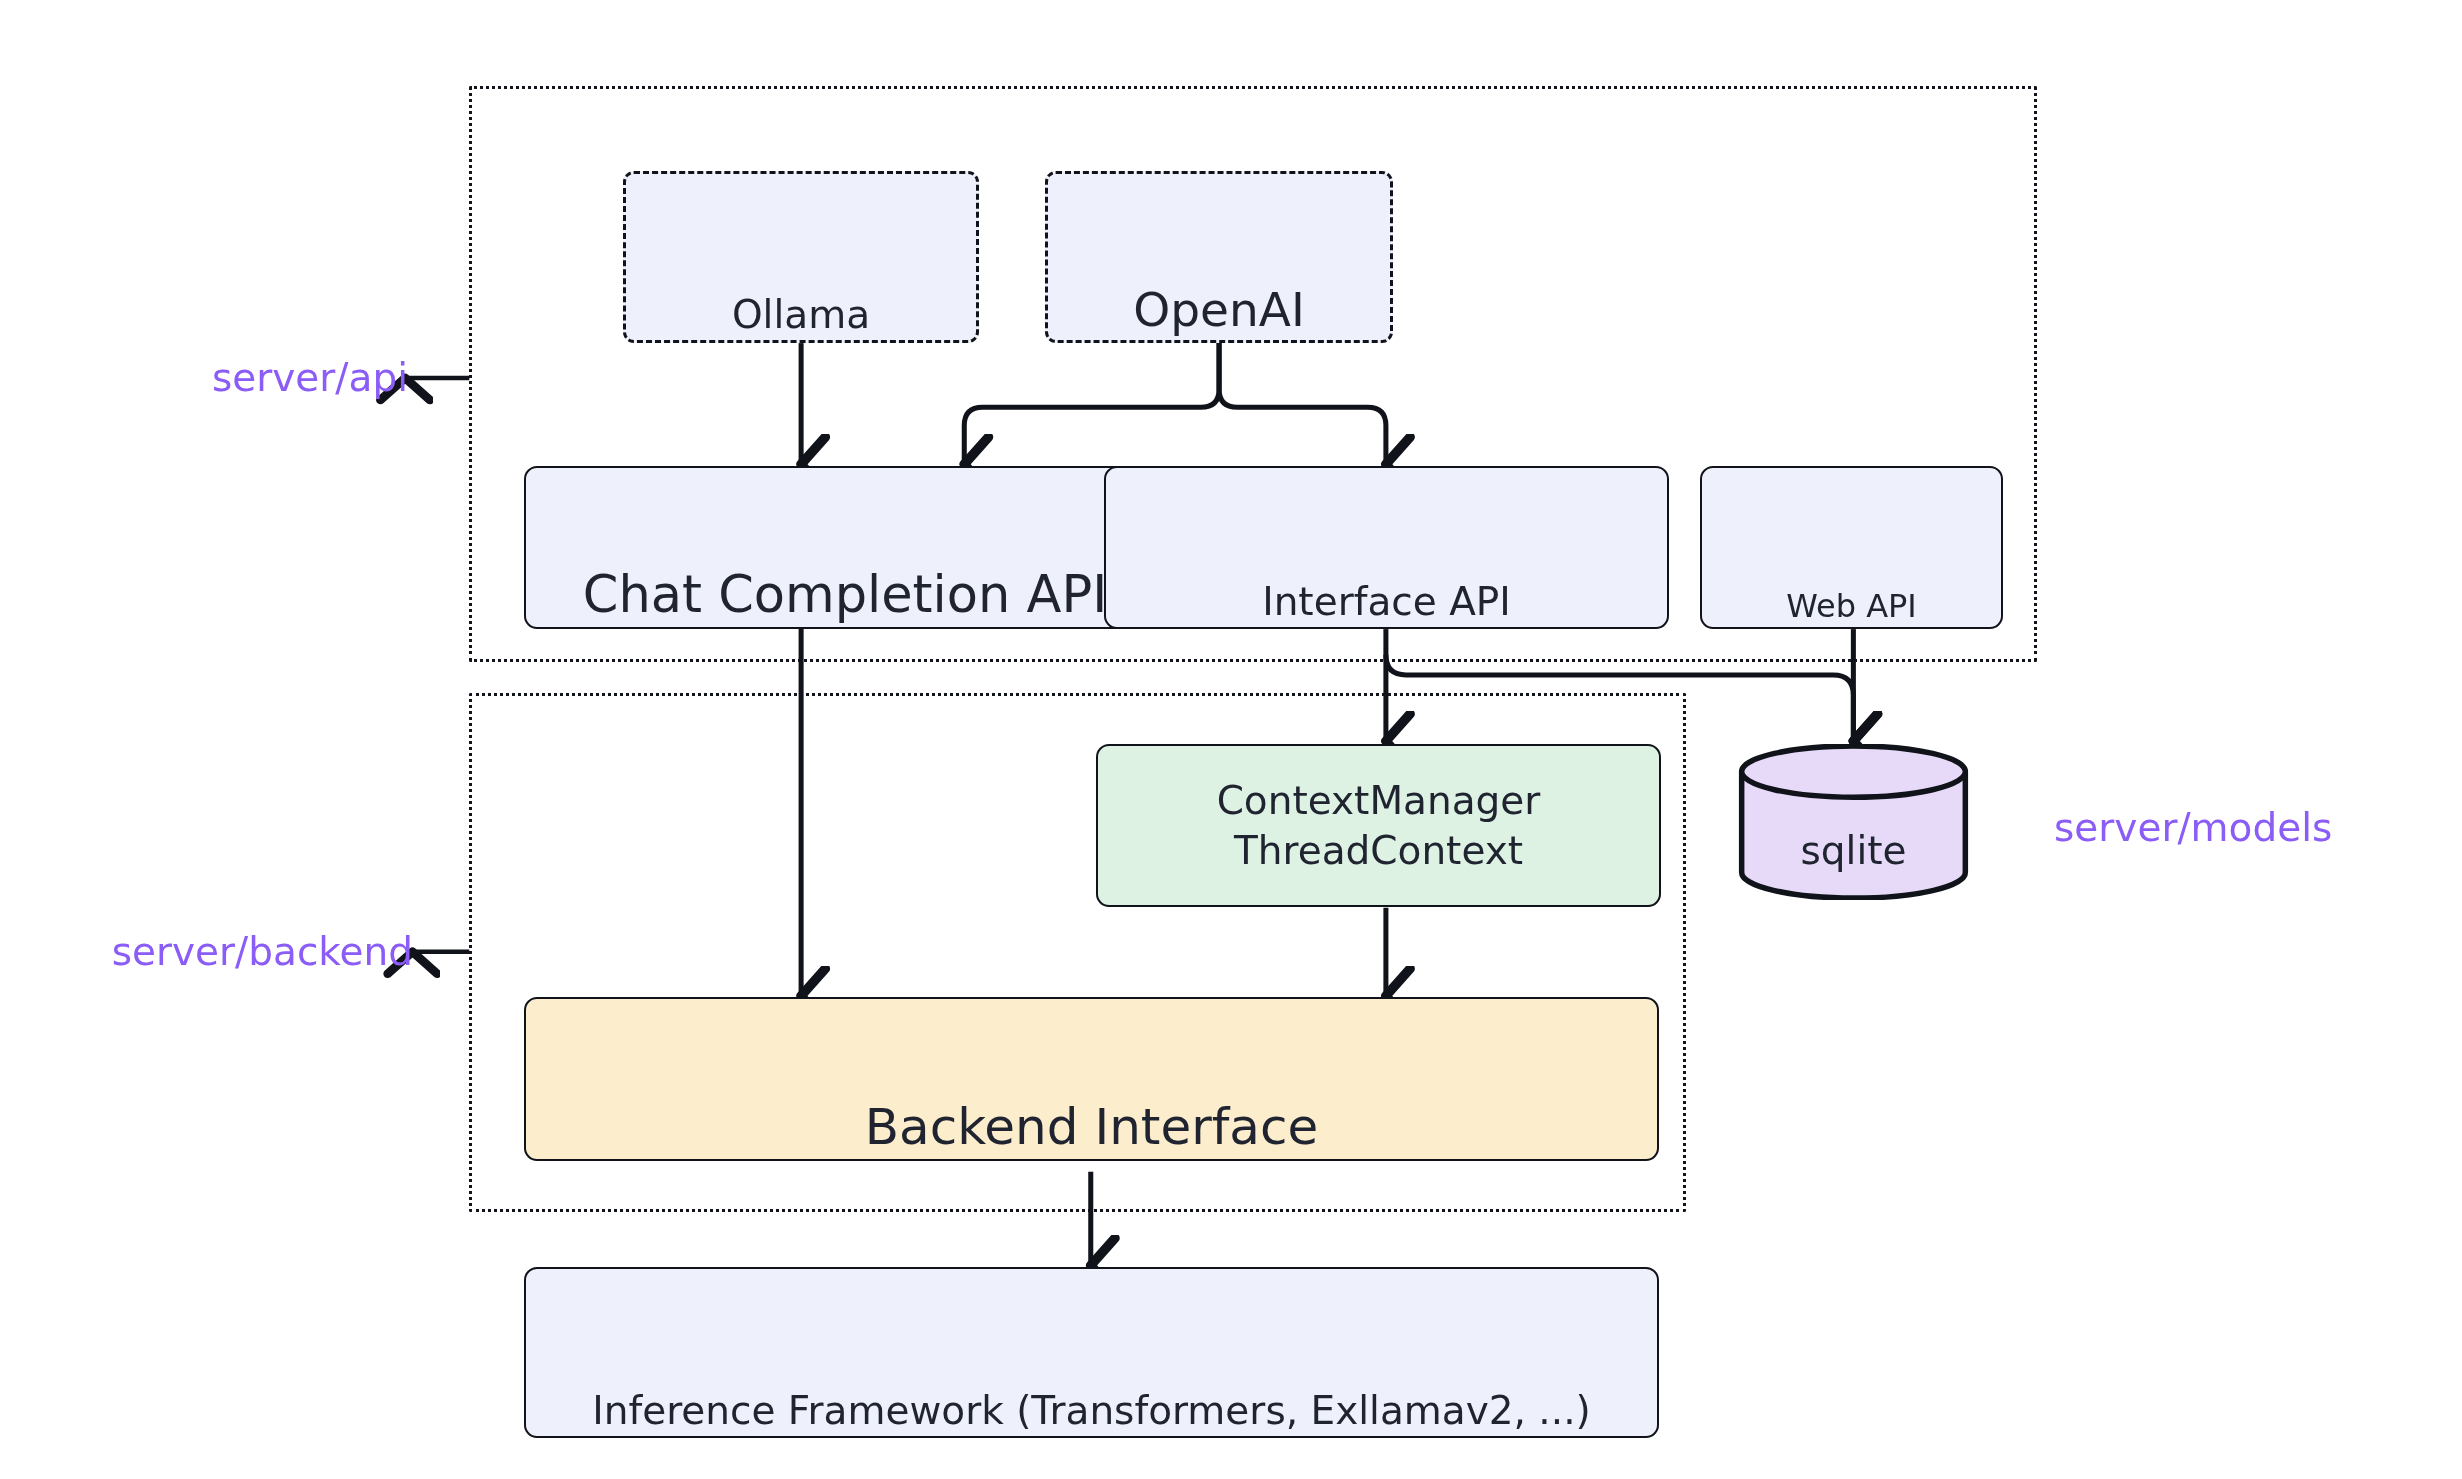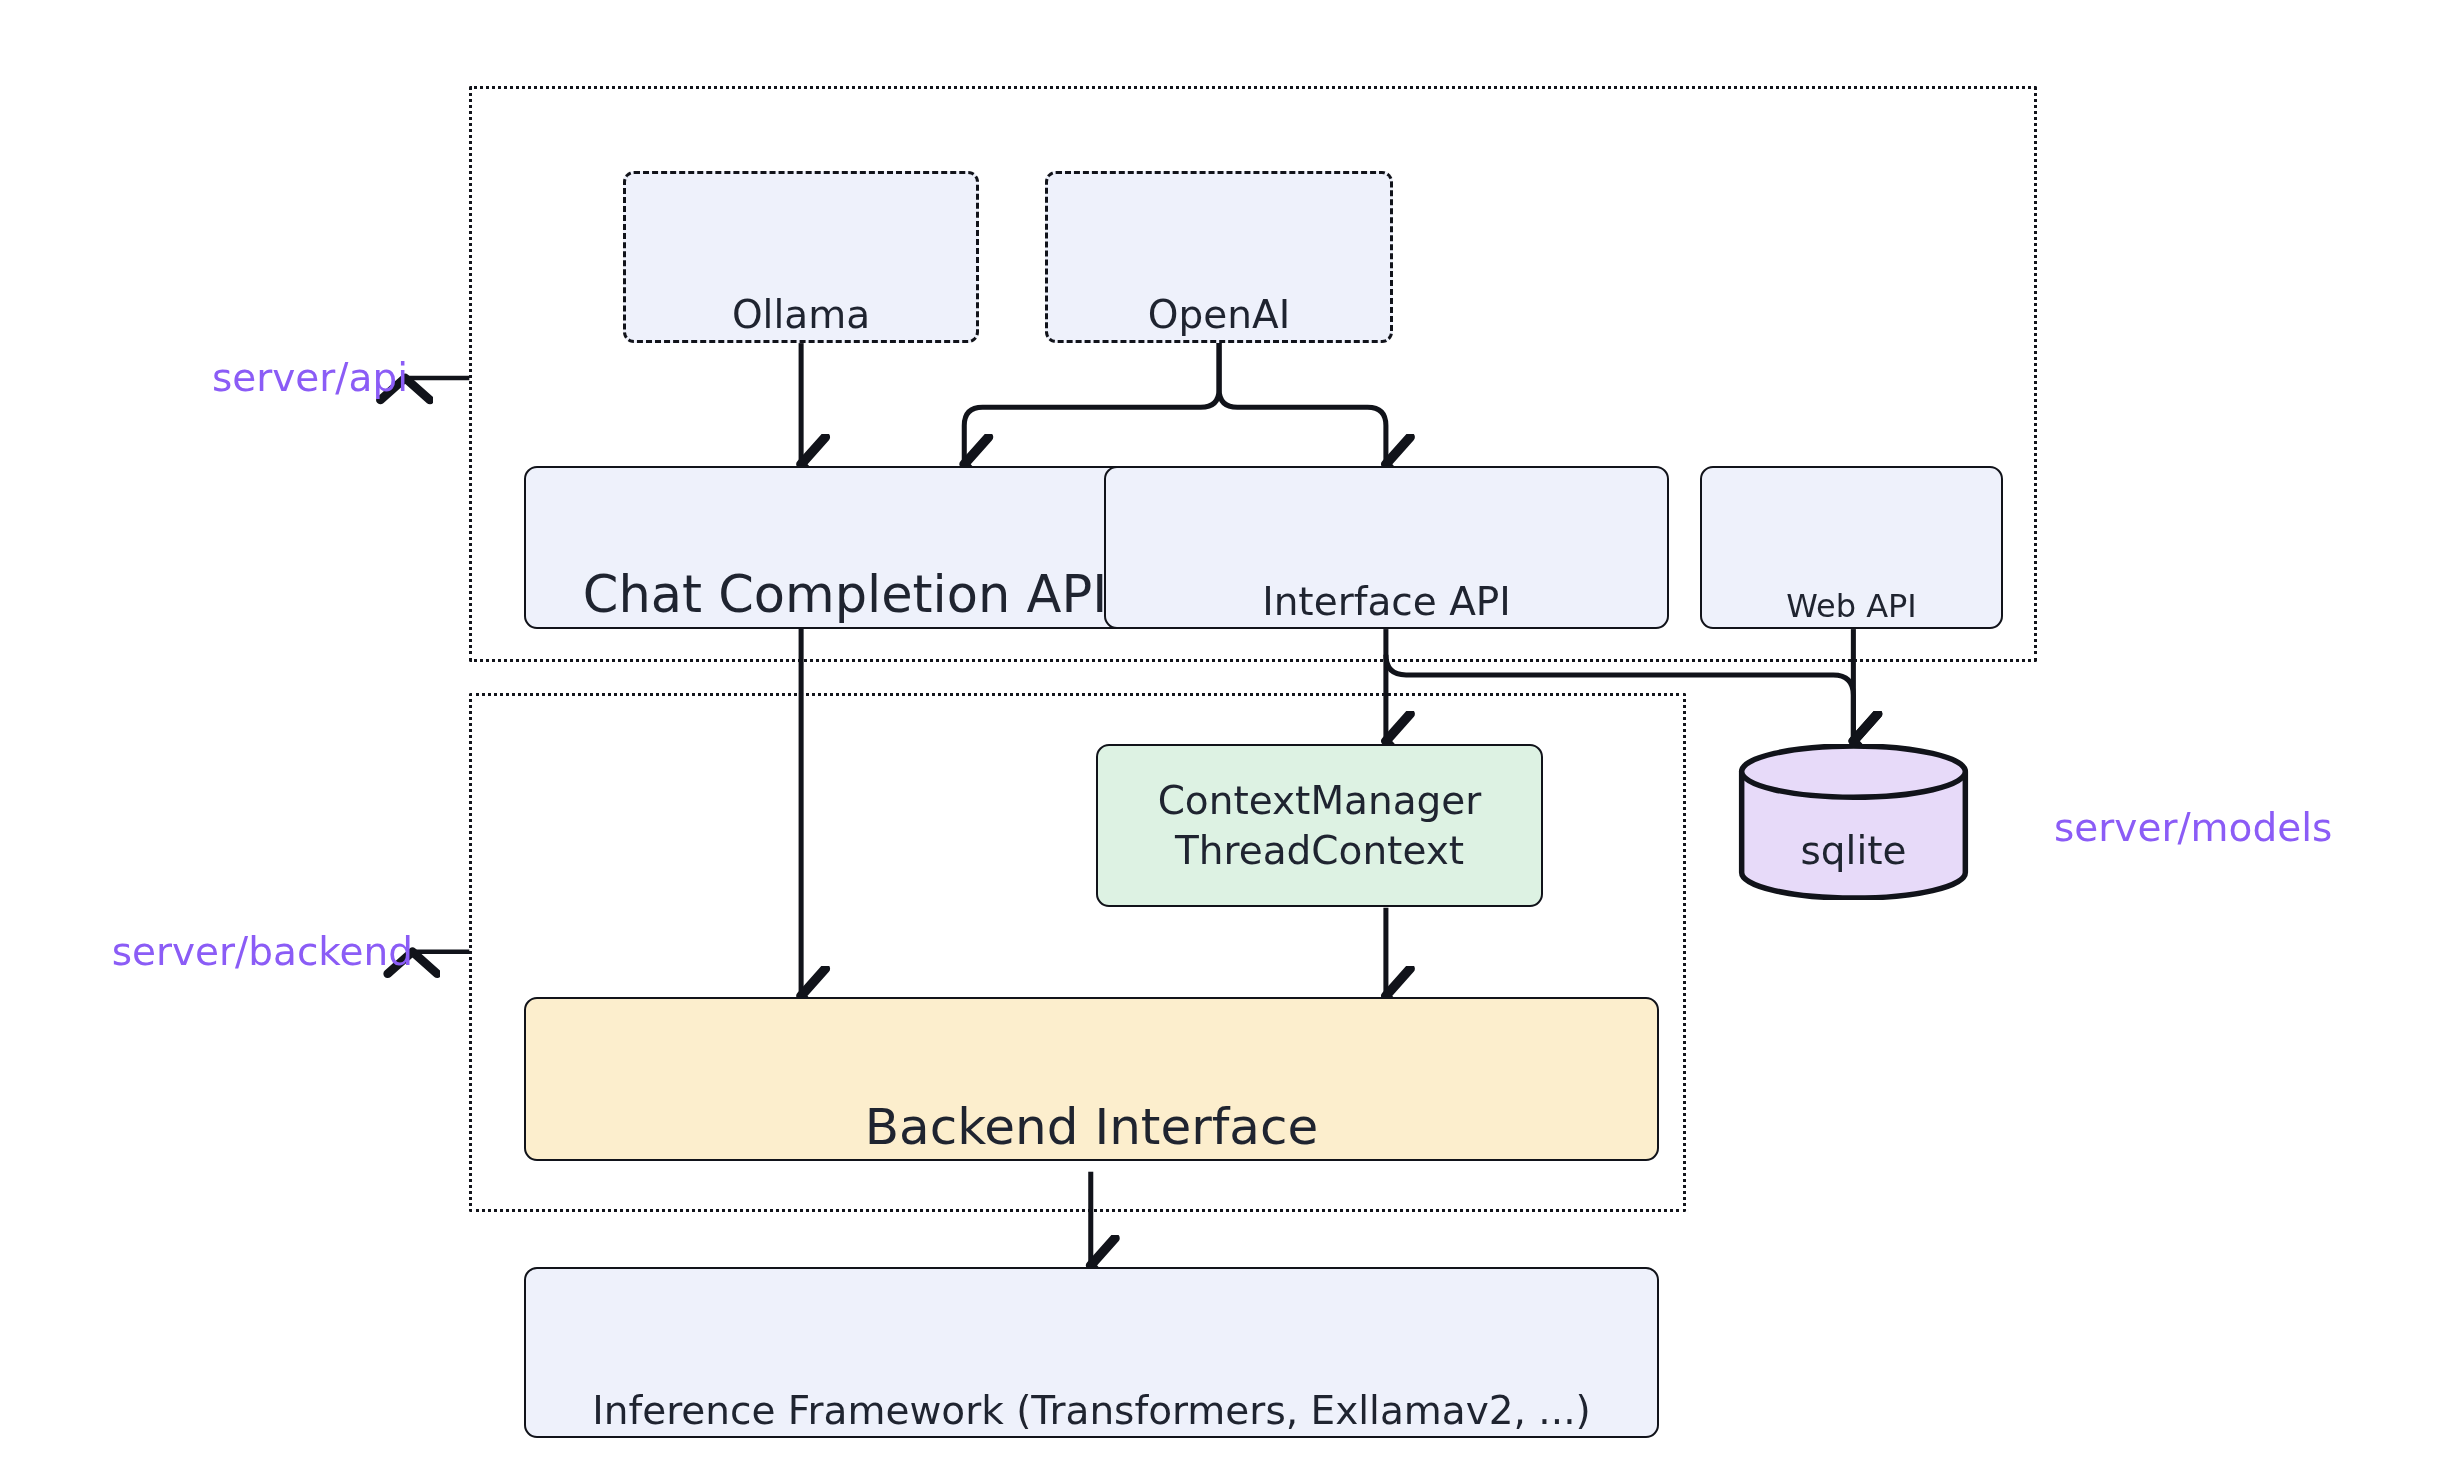--- a/index.html
+++ b/index.html
@@ -125,37 +125,37 @@
   </div>
 
   <div class="side-label" style="left:2054px; top:798px; width:367px; height:59px; font-size:39px; justify-content:flex-start;">
     <span>server/models</span>
   </div>
 
   <div class="node node-blue node-dashed" style="left:623px; top:171px; width:356px; height:172px; font-size:39px;">
     <span>Ollama</span>
   </div>
 
-  <div class="node node-blue node-dashed" style="left:1045px; top:171px; width:348px; height:172px; font-size:39px;">
+  <div class="node node-blue node-dashed" style="left:1045px; top:171px; width:348px; height:172px; font-size:47px;">
     <span>OpenAI</span>
   </div>
 
   <div class="node node-blue" style="left:524px; top:466px; width:642px; height:163px; font-size:51px;">
     <span>Chat Completion API</span>
   </div>
 
   <div class="node node-blue" style="left:1104px; top:466px; width:565px; height:163px; font-size:39px;">
     <span>Interface API</span>
   </div>
 
   <div class="node node-blue" style="left:1700px; top:466px; width:303px; height:163px; font-size:32px;">
     <span>Web API</span>
   </div>
 
-  <div class="node node-green node-lines" style="left:1096px; top:744px; width:447px; height:163px; font-size:39px;align-items:center;">
+  <div class="node node-green node-lines" style="left:1096px; top:744px; width:565px; height:163px; font-size:39px;align-items:center;">
     <span>ContextManager</span>
     <span>ThreadContext</span>
   </div>
 
   <div class="cylinder" style="left:1738px; top:744px; width:231px; height:156px;">
     <svg width="231" height="156" viewBox="0 0 252 170" xmlns="http://www.w3.org/2000/svg">
       <path d="M4,30 L4,140 A 122,28 0 0 0 248,140 L248,30 Z" fill="#e7daf9" stroke="#11131a" stroke-width="6" stroke-linejoin="round"></path>
       <ellipse cx="126" cy="30" rx="122" ry="28" fill="#e7daf9" stroke="#11131a" stroke-width="6"></ellipse>
     </svg>
     <div class="cyl-label" style="top:84px; font-size:39px;">sqlite</div>

